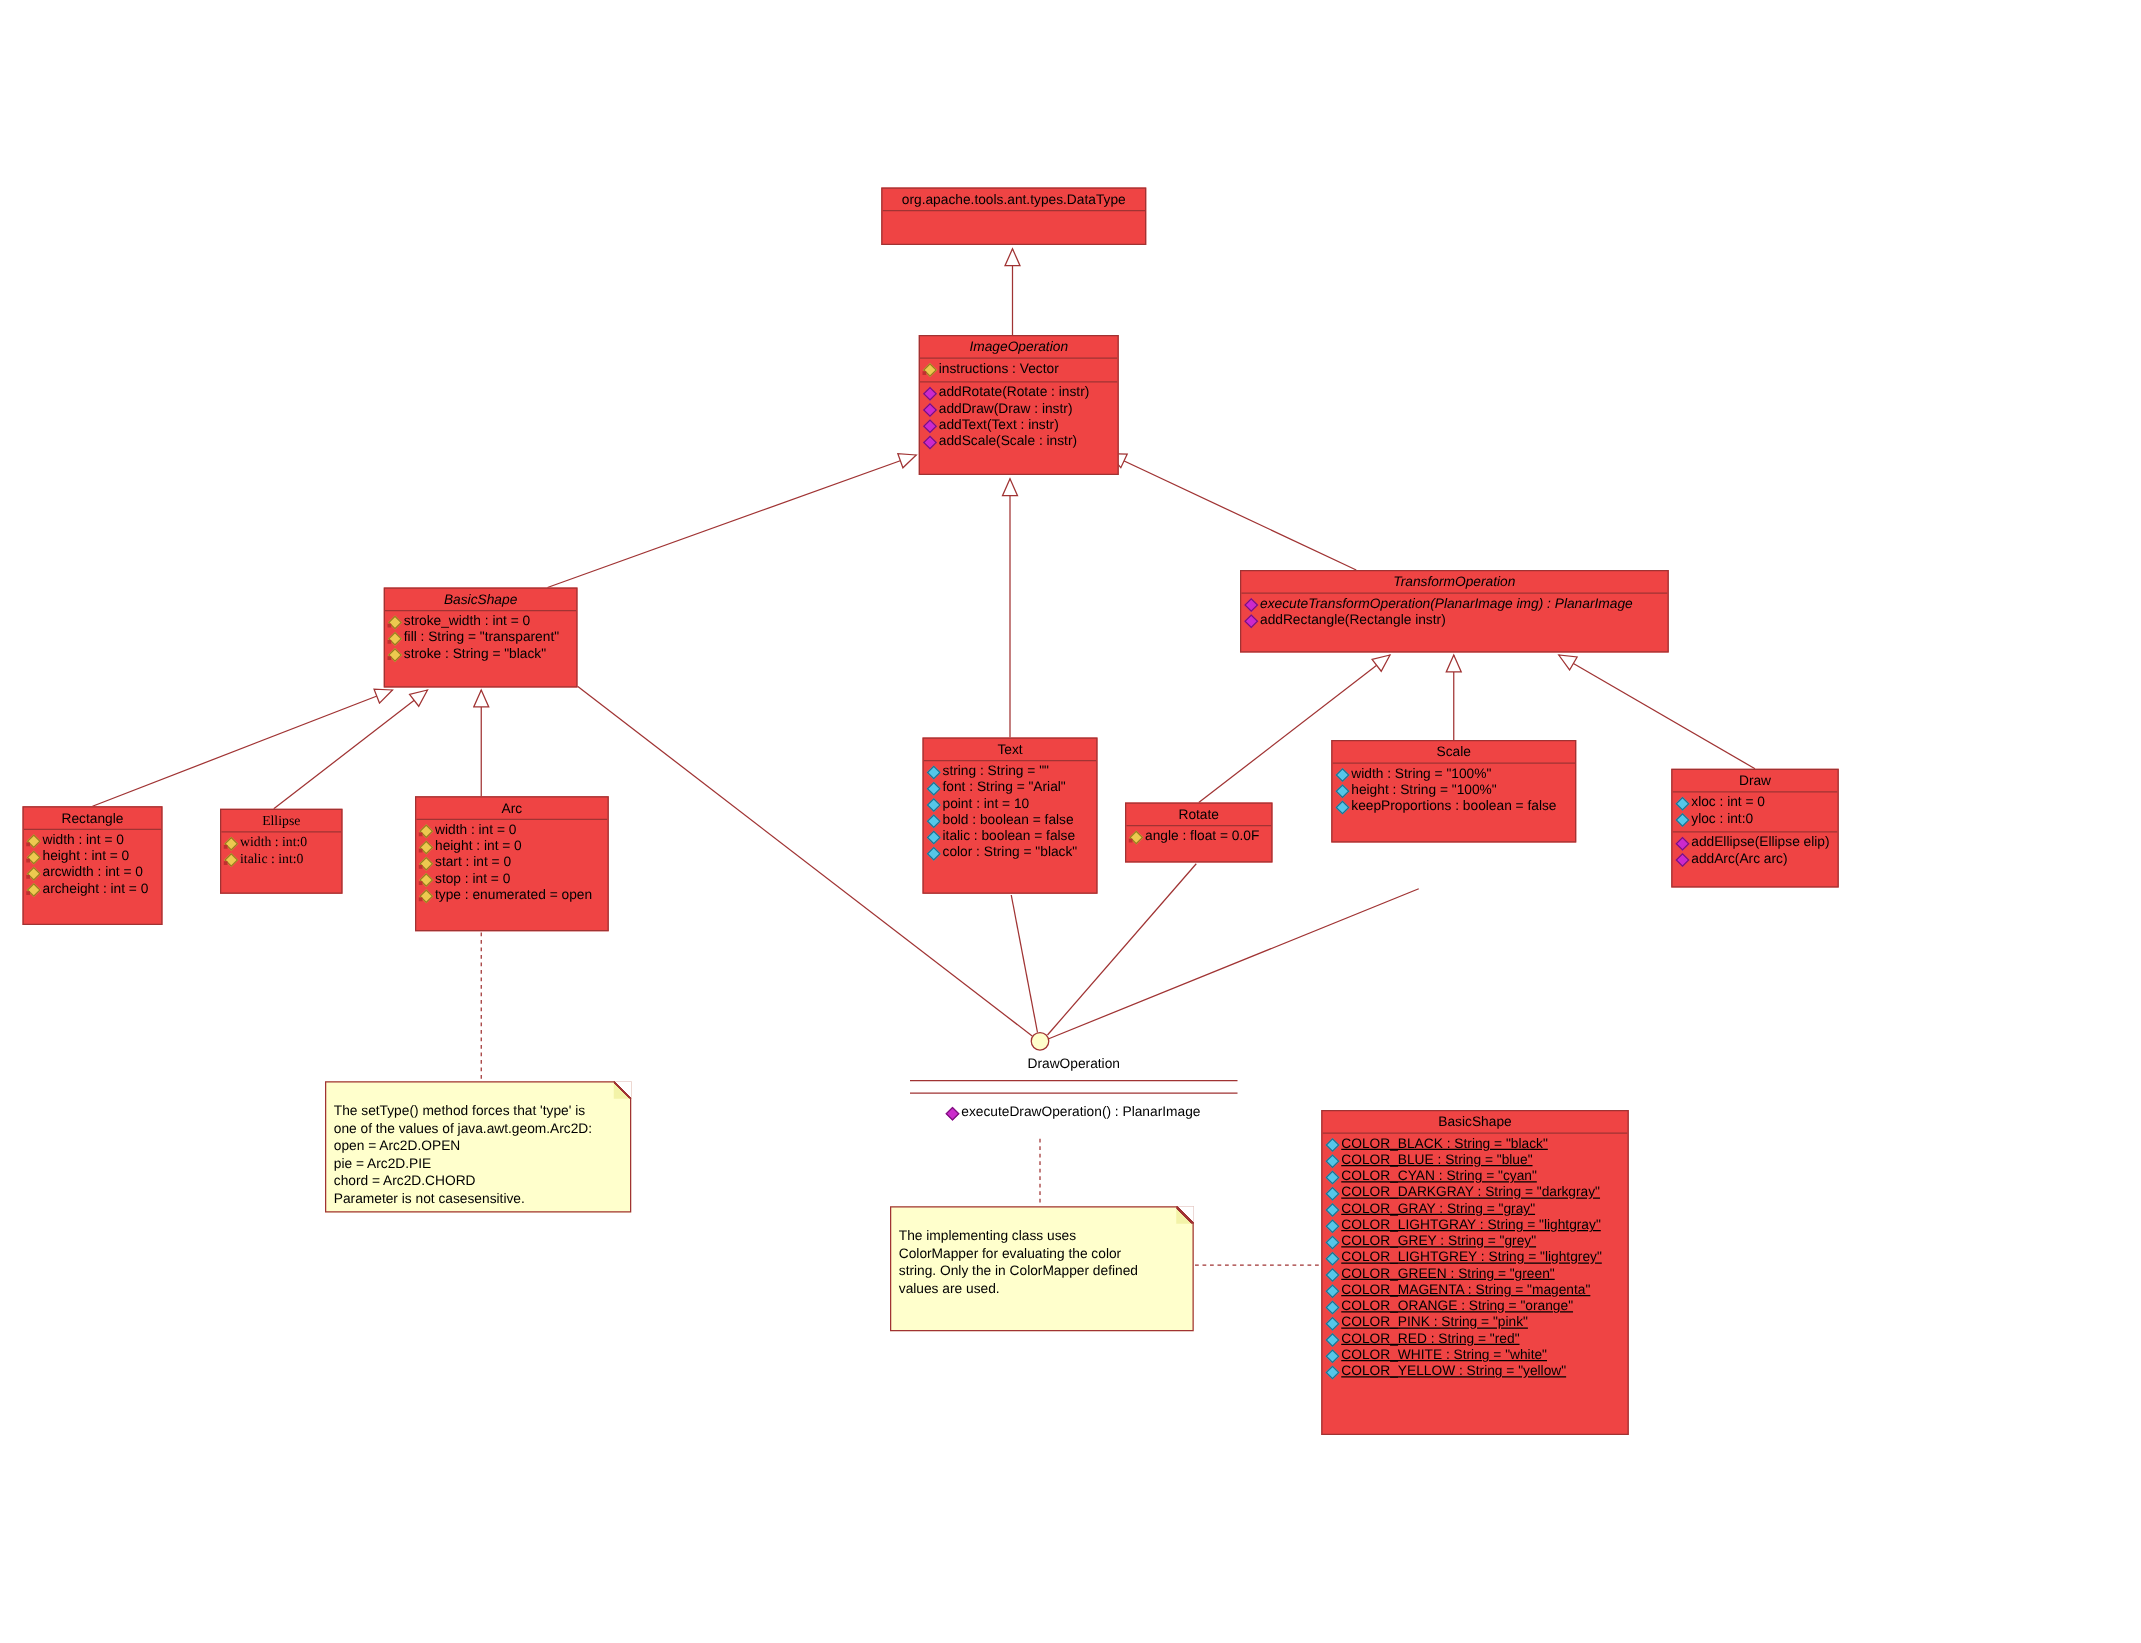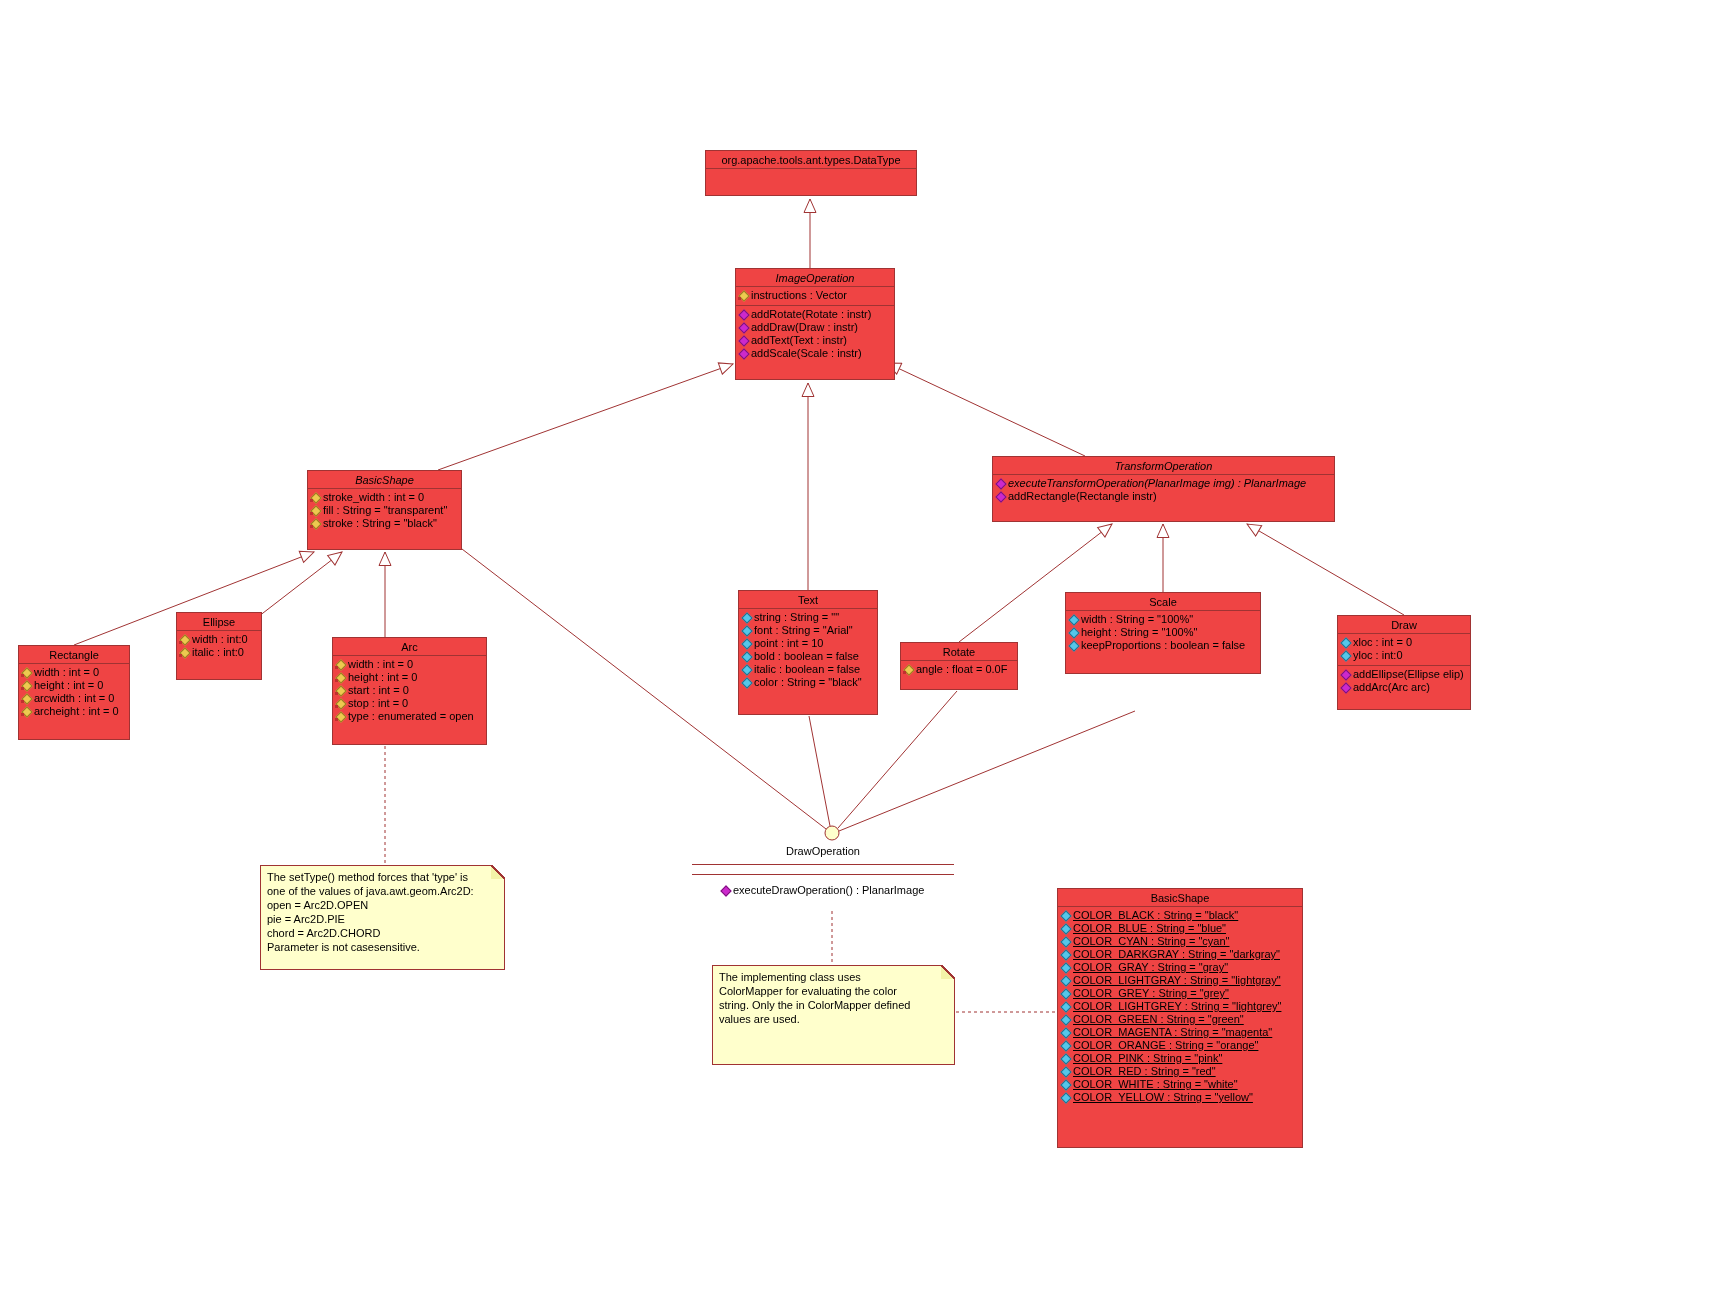--- a/index.html
+++ b/index.html
@@ -15,21 +15,21 @@
   .member { display: flex; align-items: center; line-height: 13px; white-space: nowrap; }
   .micon { width: 11px; height: 11px; flex: 0 0 11px; position: relative; margin-right: 2px; }
   .micon::before { content: ""; position: absolute; left: 2px; top: 2px; width: 6px; height: 6px; transform: rotate(45deg); }
   .key-attr-icon::before { background: #EDC94F; border: 1px solid #9a7a20; }
   .key-attr-icon::after { content: ""; position: absolute; left: 0; top: 7px; width: 3px; height: 3px; background: #C03030; }
   .cyan-attr-icon::before { background: #55C6E8; border: 1px solid #20708e; }
   .method-diamond-icon::before { background: #CC29CC; border: 1px solid #7c127c; }
   .mtext.italic { font-style: italic; }
   .mtext.underline { text-decoration: underline; }
 
-  .note { position: absolute; background: #FFFFCC; border: 1px solid #A03333; font-size: 11px; padding: 4px 6px; }
+  .note { position: absolute; background: #FFFFCC; border: 1px solid #A03333; font-size: 11px; padding: 16px 6px; }
   .note-line { line-height: 14px; white-space: nowrap; }
   .note::after { content: ""; position: absolute; top: -1px; right: -1px; width: 14px; height: 14px;
     background: linear-gradient(to bottom left, #ffffff 0 46%, #A03333 46% 56%, #f3f3a8 56% 100%); }
 
   .lollipop { position: absolute; font-size: 11px; }
   .lolli-label { text-align: center; line-height: 14px; }
   .lolli-rule { border-top: 1px solid #A03333; margin-top: 6px; }
   .lolli-rule.second { margin-top: 9px; }
   .lolli-methods { margin-top: 9px; padding-left: 28px; }
 </style>
@@ -164,21 +164,21 @@
           <span class="mtext">arcwidth : int = 0</span>
         </div>
 
         <div class="member">
           <span class="micon key-attr-icon"></span>
           <span class="mtext">archeight : int = 0</span>
         </div>
       </div>
   </div>
 
-  <div class="uml-class" style="left:176px; top:612px; width:86px; height:68px;">
+  <div class="uml-class" style="left:176px; top:647px; width:98px; height:68px;font-family:Liberation Serif, serif;">
     <div class="cls-title">Ellipse</div>
     <div class="cls-section">
 
         <div class="member">
           <span class="micon key-attr-icon"></span>
           <span class="mtext">width : int:0</span>
         </div>
 
         <div class="member">
           <span class="micon key-attr-icon"></span>
@@ -388,21 +388,21 @@
           <span class="mtext underline">COLOR_WHITE : String = "white"</span>
         </div>
 
         <div class="member">
           <span class="micon cyan-attr-icon"></span>
           <span class="mtext underline">COLOR_YELLOW : String = "yellow"</span>
         </div>
       </div>
   </div>
 
-  <div class="lollipop" style="left:692px; top:844px; width:262px;">
+  <div class="lollipop" style="left:728px; top:844px; width:262px;">
     <div class="lolli-label">DrawOperation</div>
     <div class="lolli-rule"></div>
     <div class="lolli-rule second"></div>
     <div class="lolli-methods">
 
         <div class="member">
           <span class="micon method-diamond-icon"></span>
           <span class="mtext">executeDrawOperation() : PlanarImage</span>
         </div>
       </div>

